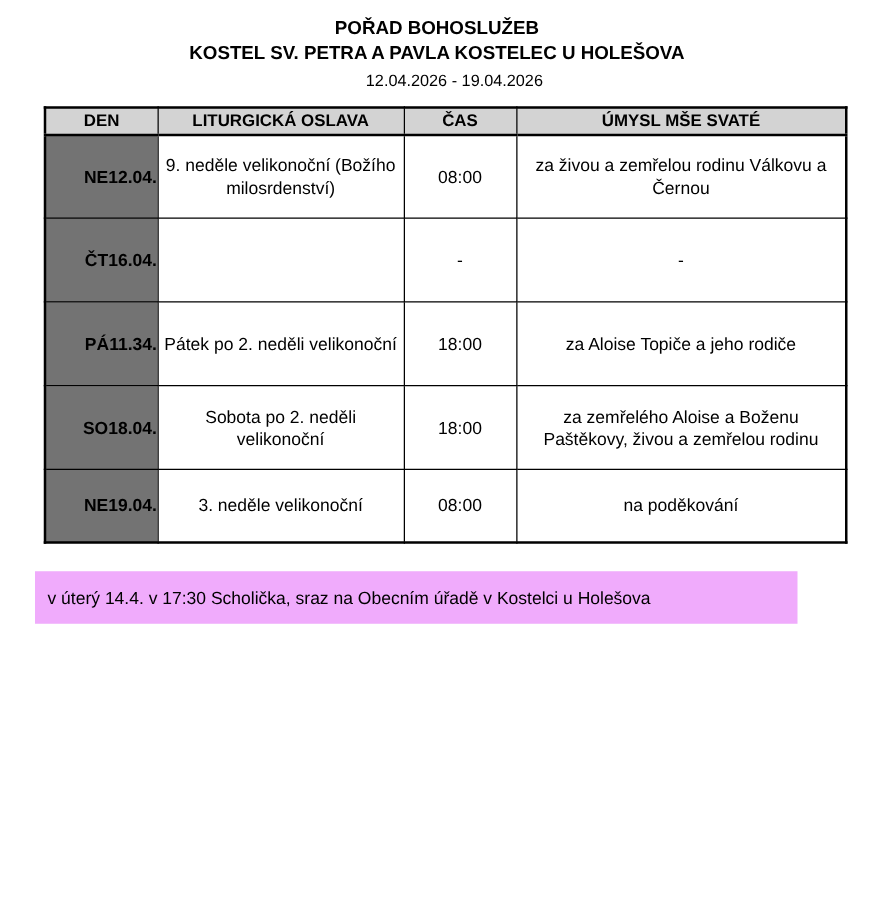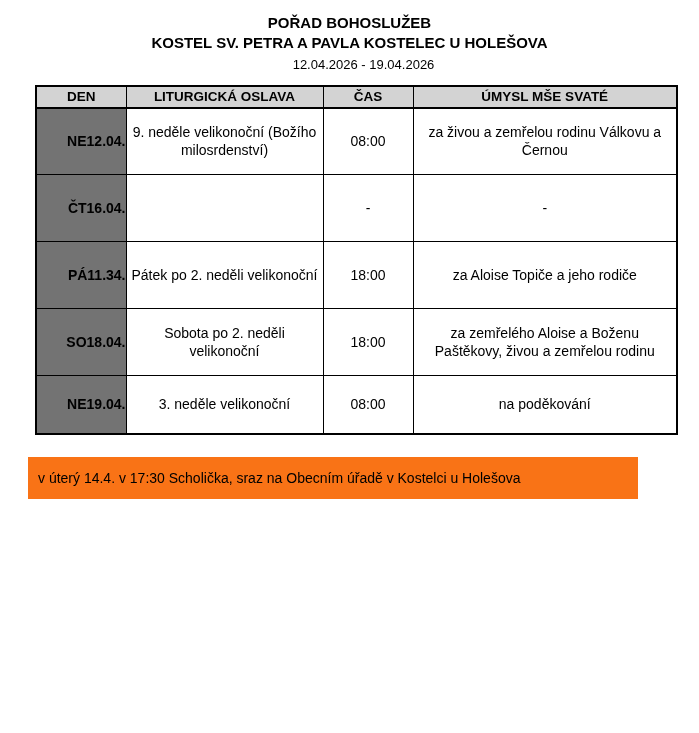--- a/index.html
+++ b/index.html
@@ -73,21 +73,21 @@
   td.cell-oslava,
   td.cell-cas,
   td.cell-umysl {
     text-align: center;
     padding: 2px 4px;
     line-height: 1.3;
   }
   .doc-footer {
     margin: 22px 0 0 28px;
     width: 610px;
-    background: #f97316;
+    background: #f0abfc;
     padding: 13px 10px;
     font-size: 14px;
   }
 </style>
 </head>
 <body>
 
 <div class="doc-header">
   <div class="doc-title">POŘAD BOHOSLUŽEB</div>
   <div class="doc-subtitle">KOSTEL SV. PETRA A PAVLA KOSTELEC U HOLEŠOVA</div>

